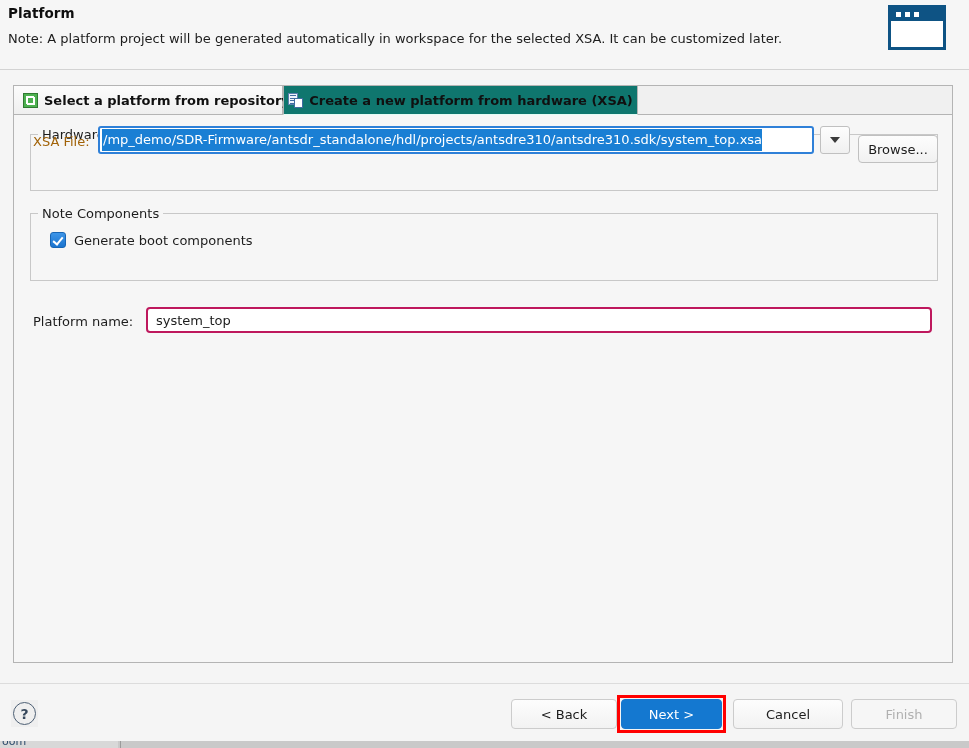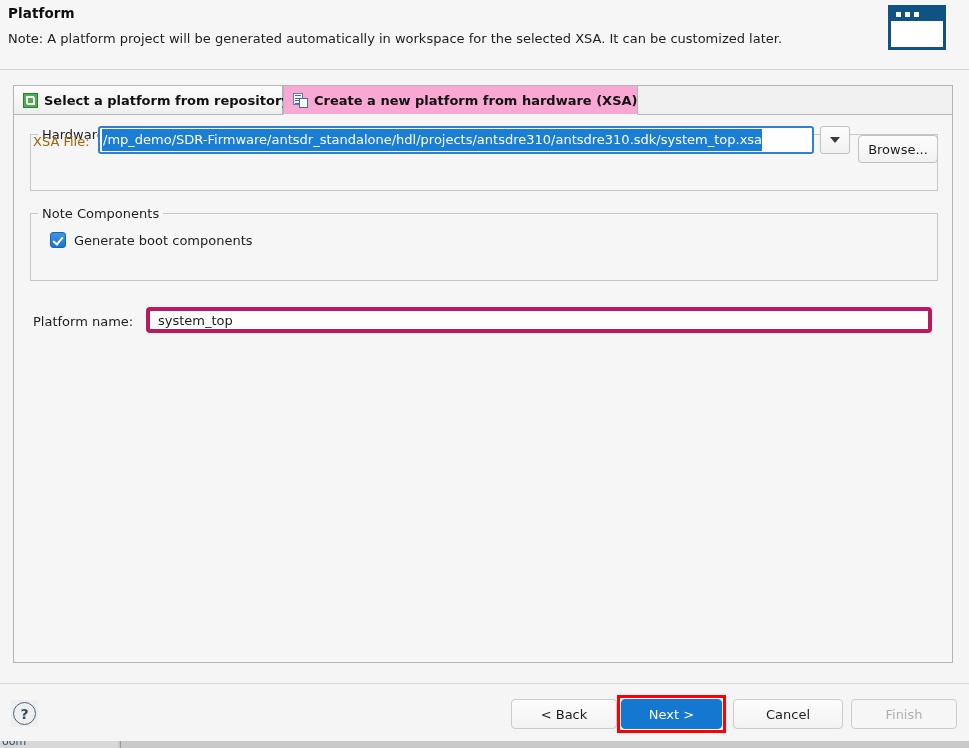--- a/index.html
+++ b/index.html
@@ -90,23 +90,24 @@
   }
   .tab.inactive {
     left: 0;
     width: 270px;
     background: linear-gradient(#fcfcfc, #efefef);
     border-right: 1px solid #b4b4b4;
   }
   .tab.active {
     left: 270px;
     width: 355px;
-    background: #f9a8d4;
+    background: #0f766e;
     border-bottom: 1px solid #e3fbf4;
     z-index: 3;
+    justify-content: center;
   }
   #tab-filler {
     position: absolute;
     left: 625px; top: 0;
     width: 315px; height: 30px;
     background: #f0f0f0;
     border: 1px solid #b4b4b4;
     border-left: none;
     box-sizing: border-box;
   }
@@ -298,21 +299,21 @@
     position: absolute;
     left: 19px; top: 199px;
     font-size: 13px;
     color: #1d1d1d;
   }
   #pname-input {
     position: absolute;
     left: 132px; top: 192px;
     width: 786px; height: 26px;
     background: #ffffff;
-    border: 4px solid #be185d;
+    border: 2px solid #be185d;
     border-radius: 4px;
     box-sizing: border-box;
     display: flex;
     align-items: center;
     padding-left: 8px;
     font-size: 13px;
     color: #1d1d1d;
   }
 
   

